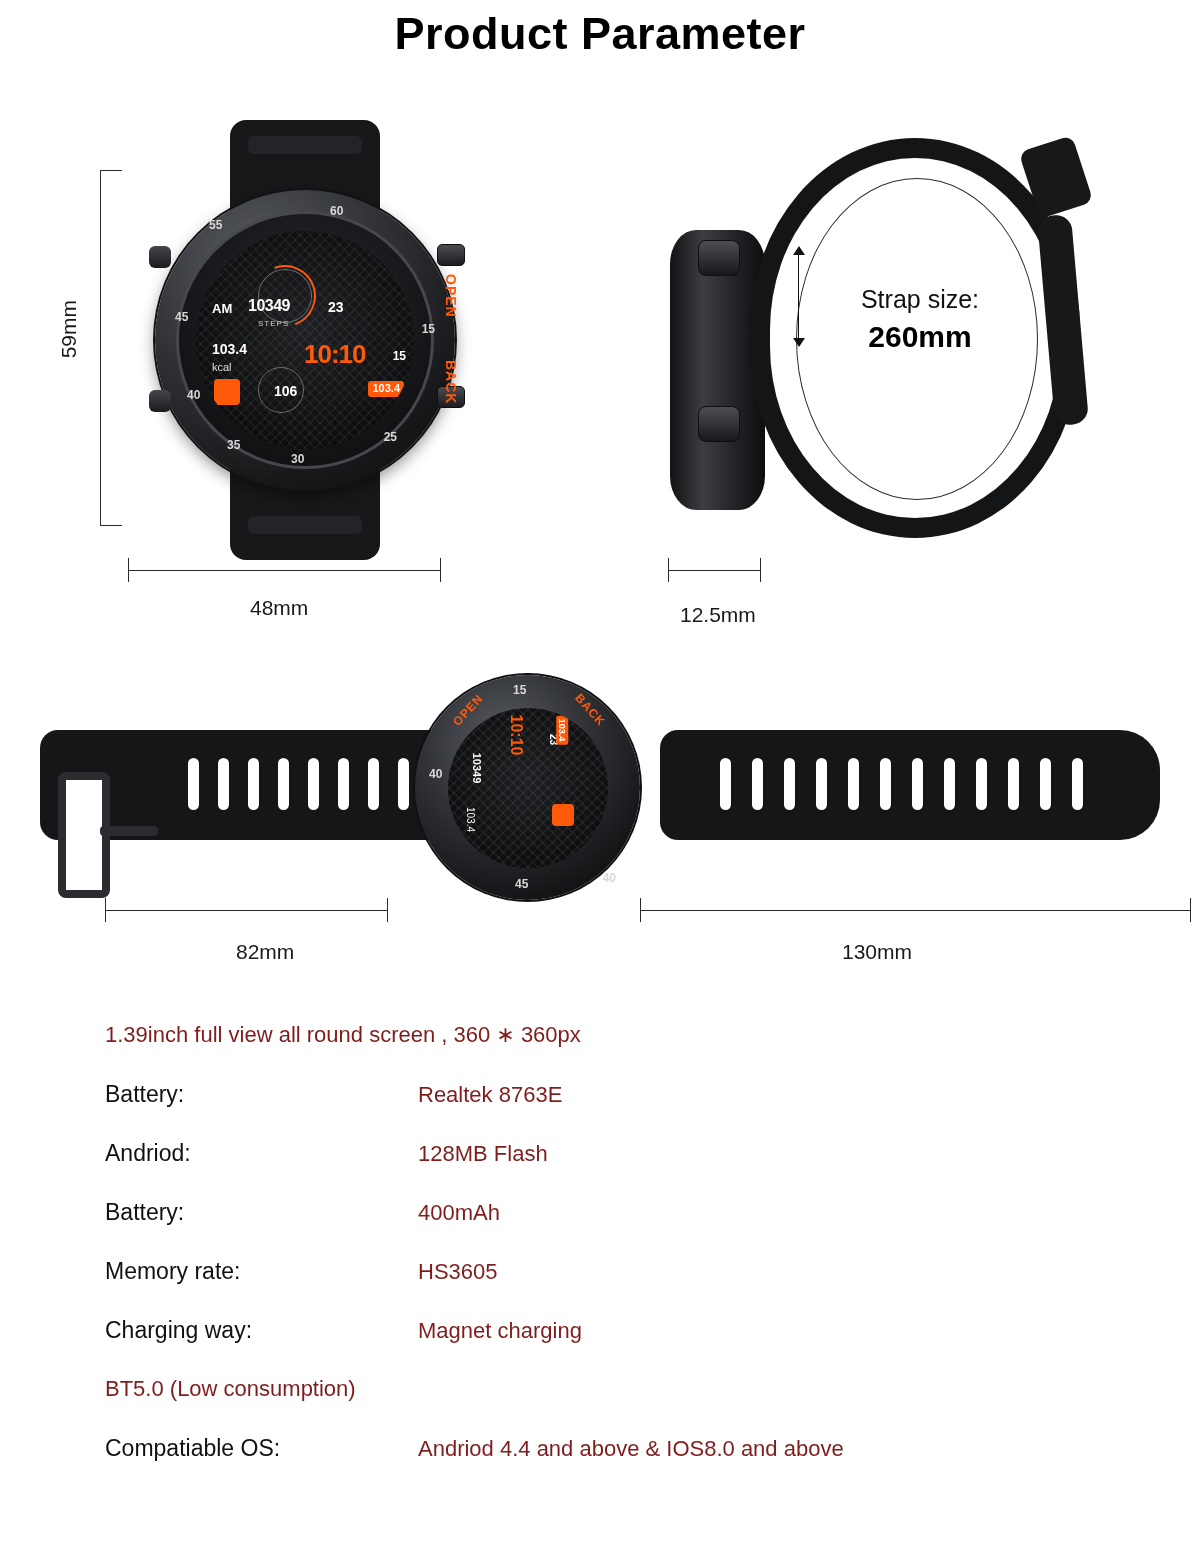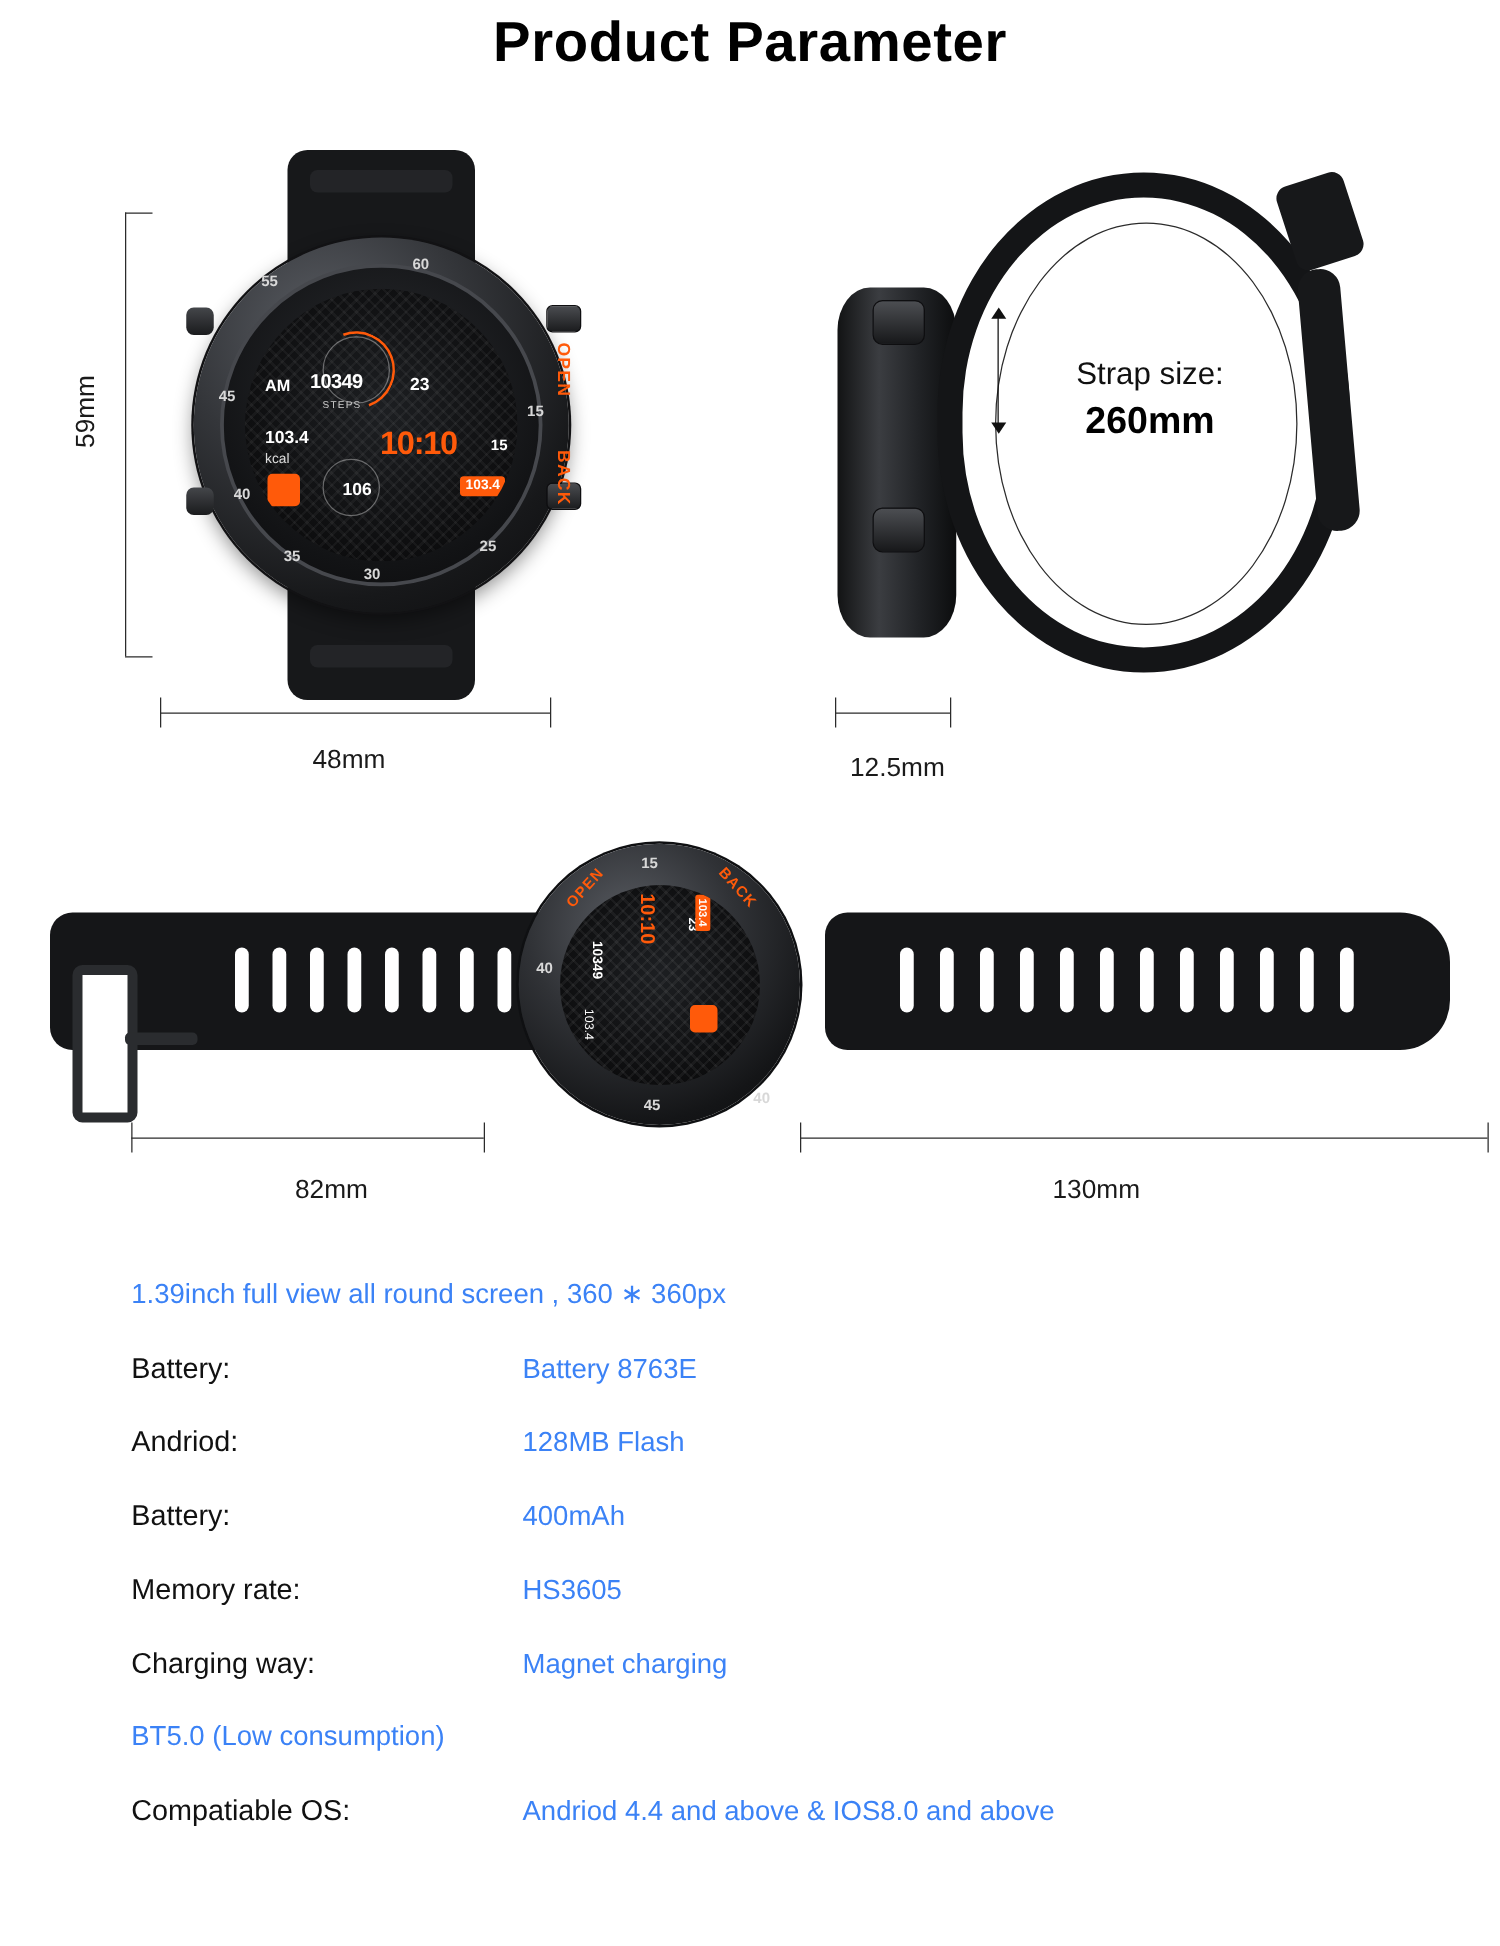--- a/index.html
+++ b/index.html
@@ -343,21 +343,21 @@
     align-items: baseline;
     height: 59px;
   }
   .spec-label {
     width: 313px;
     font-size: 23px;
     color: #111;
   }
   .spec-value {
     font-size: 22px;
-    color: #3b82f6;
+    color: #7f1d1d;
   }
 </style>
 </head>
 <body>
 
 <div class="page-title">Product Parameter</div>
 
 <div class="watch-front">
   <div class="strap-top"></div>
   <div class="strap-bottom"></div>
@@ -492,21 +492,21 @@
 <div class="tick-v" style="left:640px; top:898px; height:24px;"></div>
 <div class="tick-v" style="left:1190px; top:898px; height:24px;"></div>
 <div class="dim-label" style="left:842px; top:940px;">130mm</div>
 
 <div class="specs">
   <div class="spec-row">
     <div class="spec-value">1.39inch full view all round screen , 360 ∗ 360px</div>
   </div>
   <div class="spec-row">
     <div class="spec-label">Battery:</div>
-    <div class="spec-value">Battery 8763E</div>
+    <div class="spec-value">Realtek 8763E</div>
   </div>
   <div class="spec-row">
     <div class="spec-label">Andriod:</div>
     <div class="spec-value">128MB Flash</div>
   </div>
   <div class="spec-row">
     <div class="spec-label">Battery:</div>
     <div class="spec-value">400mAh</div>
   </div>
   <div class="spec-row">

